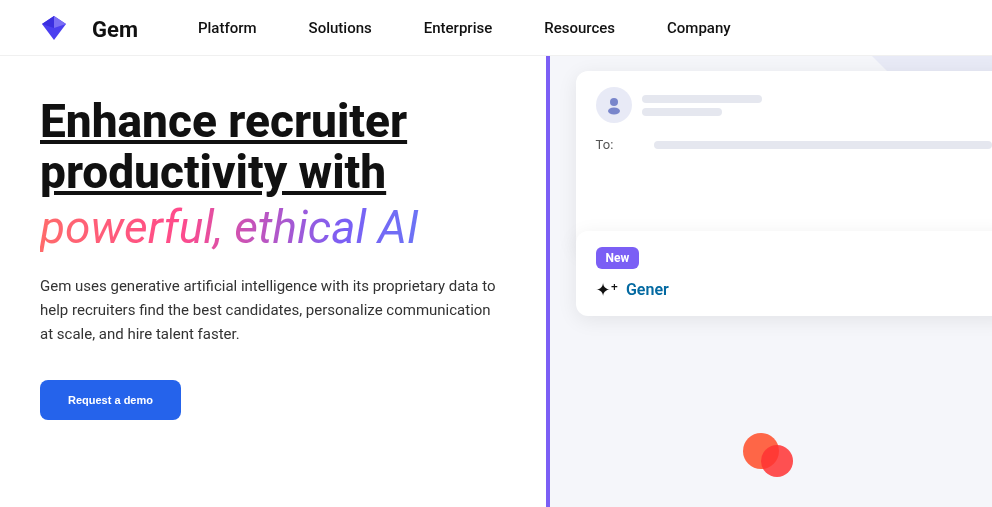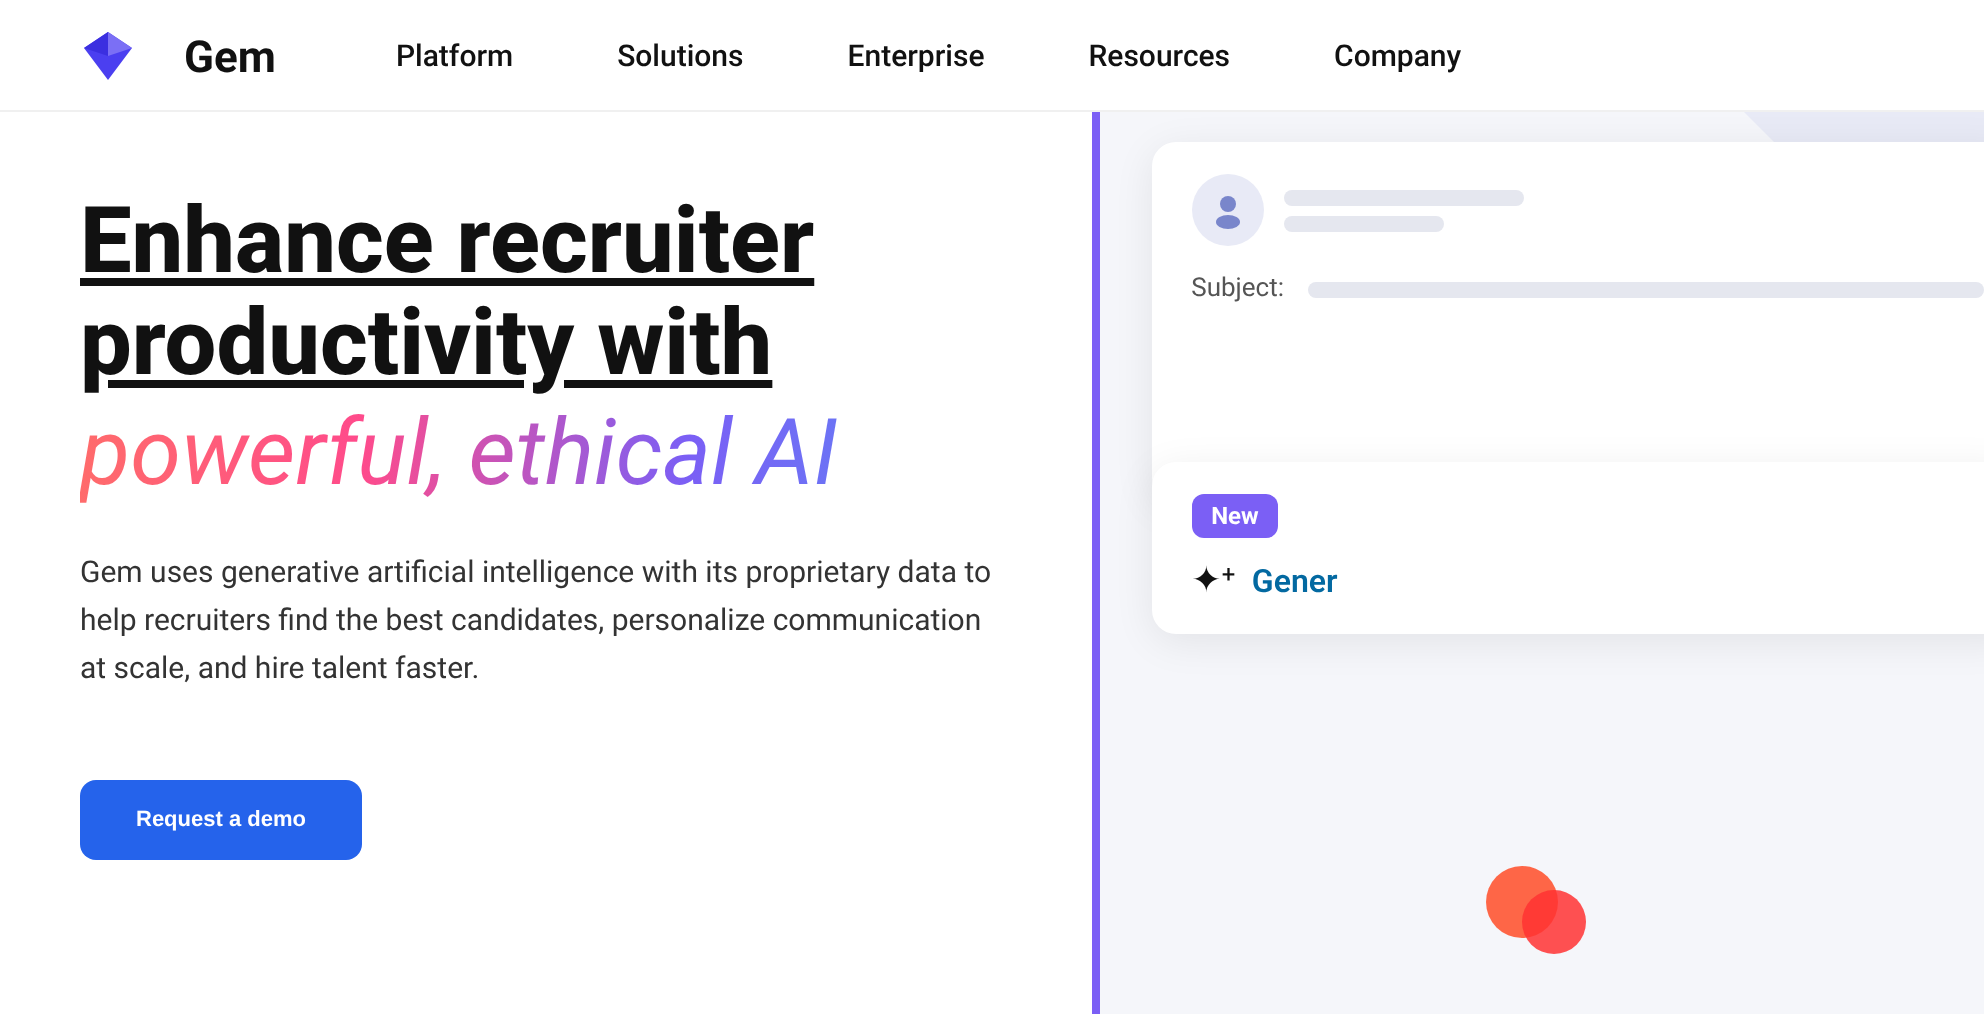--- a/index.html
+++ b/index.html
@@ -95,21 +95,21 @@
       background-clip: text;
       line-height: 1.15;
       margin-bottom: 20px;
     }
 
     .hero-description {
       font-size: 15px;
       color: #333;
       line-height: 1.6;
       max-width: 520px;
-      margin-bottom: 44px;
+      margin-bottom: 34px;
     }
 
     .cta-button {
       display: inline-block;
       background: #2563EB;
       color: #fff;
       font-size: 11px;
       font-weight: 600;
       padding: 14px 28px;
       border-radius: 8px;
@@ -354,21 +354,21 @@
               <ellipse cx="10" cy="16" rx="6" ry="3.5" fill="#7986cb"></ellipse>
             </svg>
           </div>
           <div class="placeholder-lines">
             <div class="placeholder-line medium"></div>
             <div class="placeholder-line short"></div>
           </div>
         </div>
 
         <div class="email-field-row">
-          <span class="field-label">Subject:</span>
+          <span class="field-label">To:</span>
           <div class="field-placeholder"></div>
         </div>
       </div>
 
       <div class="ai-compose-card">
         <div class="ai-compose-header">
           <span class="new-badge">New</span>
         </div>
         <div class="generate-row">
           <span class="sparkle-icon">✦⁺</span>

